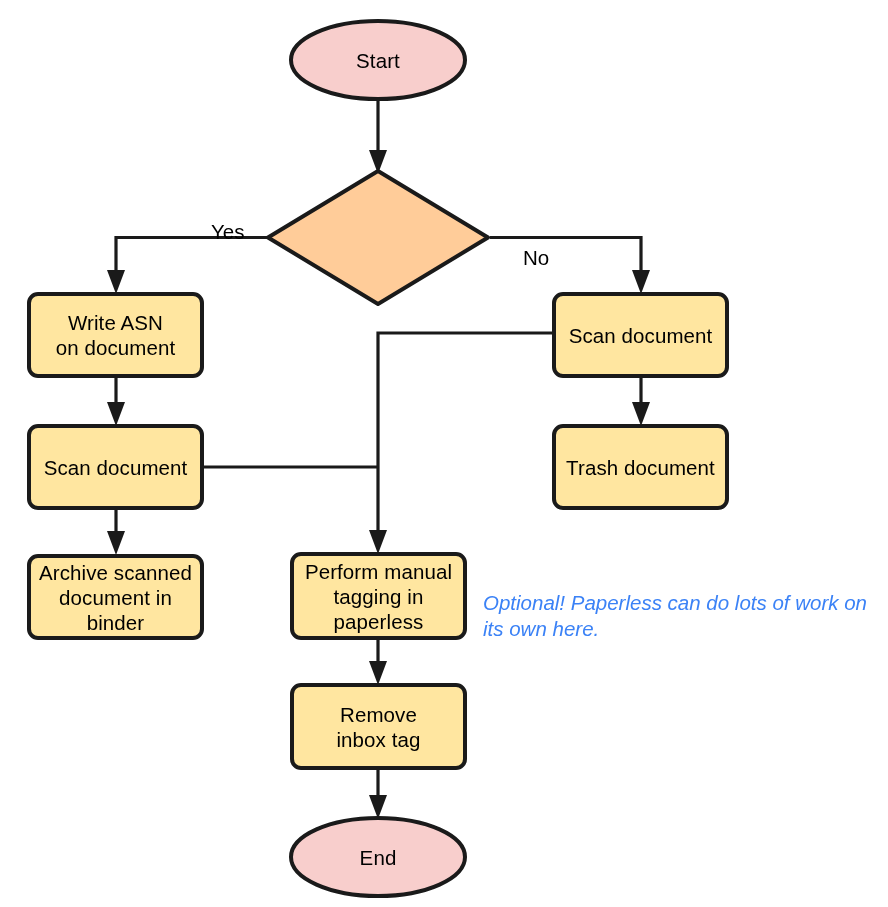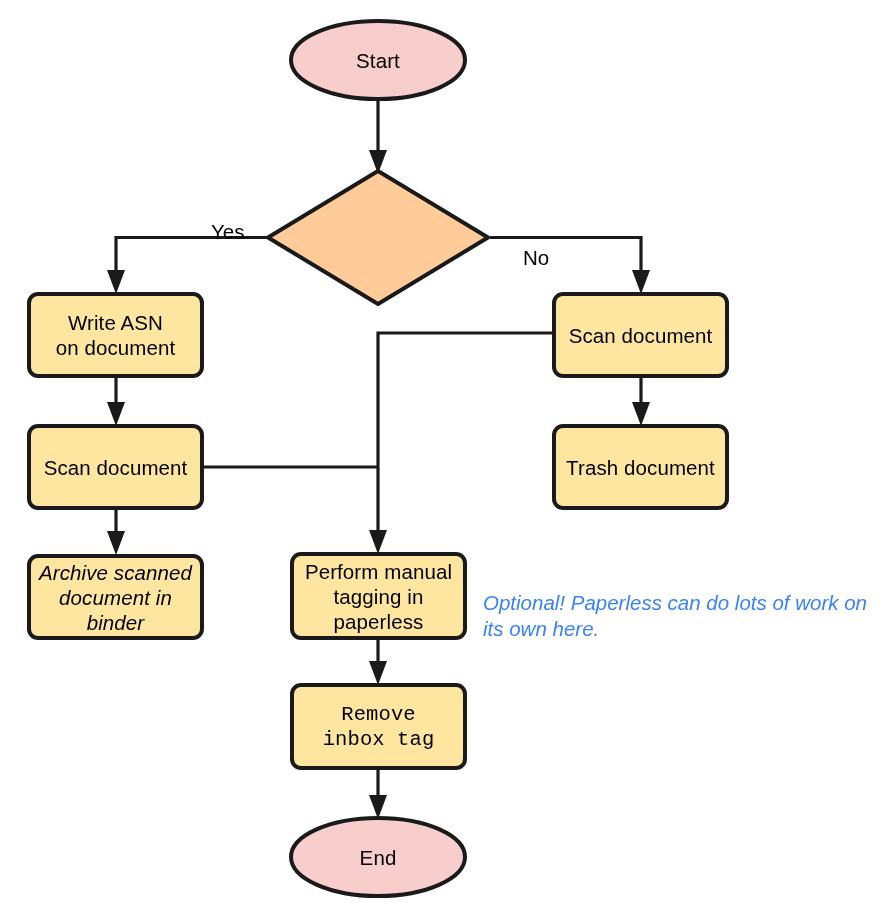--- a/index.html
+++ b/index.html
@@ -151,33 +151,33 @@
   </svg>
 
   <div class="node-label" style="left:291px; top:21px; width:174px; height:78px;">Start</div>
 
 
   <div class="node-label" style="left:29px; top:294px; width:173px; height:82px;">Write ASN
 on document</div>
 
   <div class="node-label" style="left:29px; top:426px; width:173px; height:82px;">Scan document</div>
 
-  <div class="node-label" style="left:29px; top:556px; width:173px; height:82px;font-style:italic;">Archive scanned
+  <div class="node-label" style="left:29px; top:556px; width:173px; height:82px;">Archive scanned
 document in
 binder</div>
 
   <div class="node-label" style="left:554px; top:426px; width:173px; height:0px; height:82px; top:294px;">Scan document</div>
 
   <div class="node-label" style="left:554px; top:426px; width:173px; height:82px;">Trash document</div>
 
   <div class="node-label" style="left:292px; top:554px; width:173px; height:84px;">Perform manual
 tagging in
 paperless</div>
 
-  <div class="node-label" style="left:292px; top:685px; width:173px; height:83px;font-family:Liberation Mono, monospace;">Remove
+  <div class="node-label" style="left:292px; top:685px; width:173px; height:83px;">Remove
 inbox tag</div>
 
   <div class="node-label" style="left:291px; top:818px; width:174px; height:78px;">End</div>
 
   <div class="edge-label" style="left:211px; top:220px;">Yes</div>
 
   <div class="edge-label" style="left:523px; top:211px;margin-top:35px;">No</div>
 
   <div class="side-note" style="left:483px; top:590px;">Optional! Paperless can do lots of work on its own here.</div>
 

